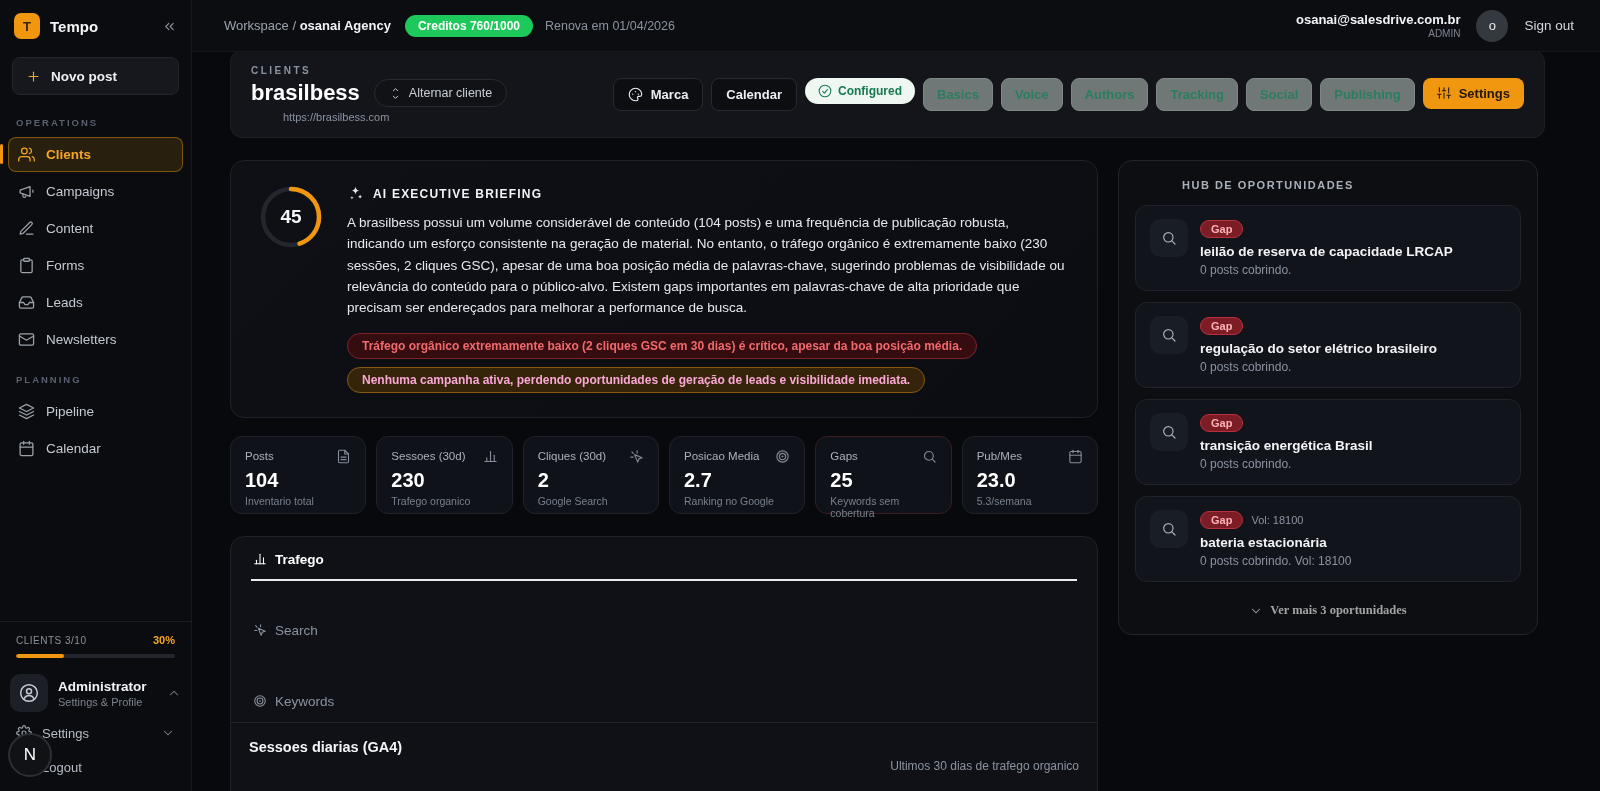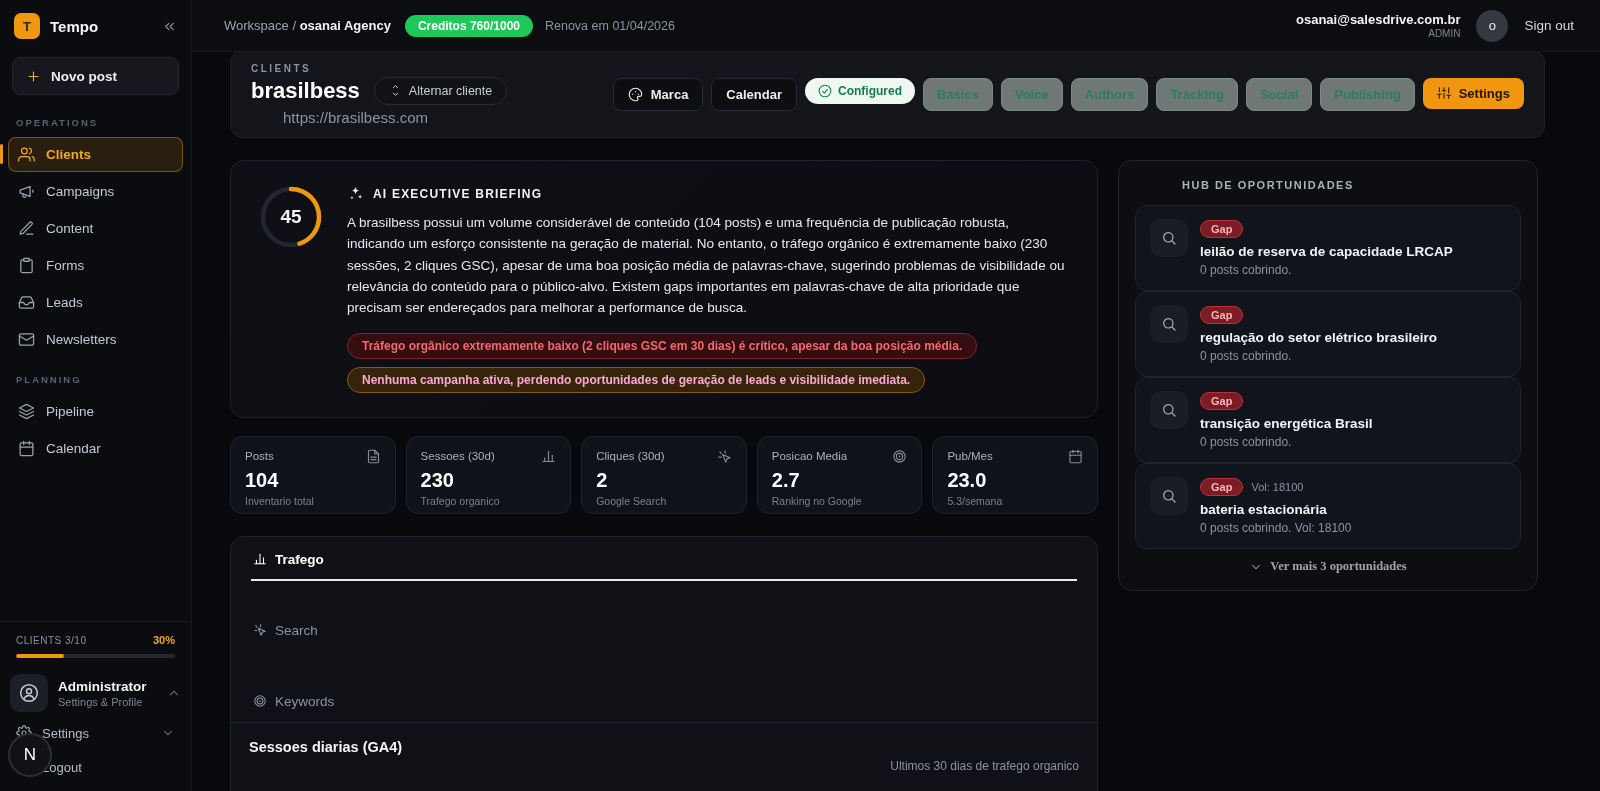--- a/index.html
+++ b/index.html
@@ -67,21 +67,21 @@
 
   
   .main { position:absolute; left:192px; top:44px; width:1408px; height:747px; padding:6px 55px 0 38px; }
   .client-band { height:88px; background:#13151b; border:1px solid #1d2026; border-radius:12px;
     display:flex; align-items:center; padding:0 20px; }
   .cb-left .sec-tag { font-size:10px; font-weight:bold; letter-spacing:2.5px; color:#8b93a0; }
   .cb-title-row { display:flex; align-items:center; gap:14px; margin-top:3px; }
   .client-name { font-size:22px; font-weight:bold; color:#ffffff; }
   .switch-btn { display:flex; align-items:center; gap:7px; background:#101216; border:1px solid #262a32;
     border-radius:999px; padding:6px 14px; font-size:12.5px; color:#c9ced6; cursor:pointer; }
-  .client-url { font-size:15px; color:#8b93a0; margin-top:4px; cursor:pointer;padding-left:32px; }
+  .client-url { font-size:11px; color:#8b93a0; margin-top:4px; cursor:pointer;padding-left:32px; }
   .cb-actions { margin-left:auto; display:flex; align-items:flex-start; gap:8px; }
   .hbtn { display:flex; align-items:center; gap:8px; background:#0c0e12; border:1px solid #262a32;
     border-radius:8px; padding:8px 14px; font-size:13px; font-weight:600; color:#eceef2; cursor:pointer; }
   .pill-ok { display:flex; align-items:center; gap:6px; background:#eef7f1; color:#157a52; border-radius:999px;
     padding:6px 13px; font-size:12px; font-weight:bold; cursor:pointer; }
   .tagbtn { background:#6f7876; border:1px solid #7d8785; border-radius:8px; padding:8px 13px;
     font-size:13px; font-weight:bold; color:#2c7d5f; cursor:pointer; }
   .settings-btn { display:flex; align-items:center; gap:8px; background:#f0960f; border-radius:8px;
     padding:8px 14px; font-size:13px; font-weight:bold; color:#231603; cursor:pointer; }
 
@@ -122,21 +122,21 @@
   .tab.active { color:#ffffff; font-weight:bold; border-bottom-color:#e8eaee; }
   .chart-body { padding:16px 18px 0; }
   .chart-title { font-size:14.5px; font-weight:bold; color:#f4f5f7; }
   .chart-sub { font-size:12px; color:#8b93a0; margin-top:4px;text-align:right; }
   .chart-svg { margin-top:6px; width:832px; height:190px; }
 
   
   .hub { border:1px solid #20242b; border-radius:14px; background:#0c0e12; padding:16px 16px 12px; }
   .hub-title { font-size:11px; font-weight:bold; letter-spacing:1.5px; color:#aab1bb; margin:2px 0 14px;padding-left:47px; }
   .opp { display:flex; gap:12px; background:#11141a; border:1px solid #1f232b; border-radius:12px;
-    padding:13px 14px; cursor:pointer; }
+    padding:13px 14px; margin-bottom:11px; cursor:pointer; }
   .opp-ic { width:38px; height:38px; flex:none; border-radius:10px; background:#191d24; color:#aab1bb;
     display:flex; align-items:center; justify-content:center; }
   .gap-badge { display:inline-block; background:#7c1d26; border:1px solid #b8303c; color:#ffb3b8;
     font-size:11px; font-weight:bold; padding:2px 10px; border-radius:999px; }
   .opp-meta { font-size:11px; color:#8b93a0; margin-left:8px; }
   .opp-title { font-size:13.5px; font-weight:bold; color:#f2f3f6; margin-top:6px; }
   .opp-sub { font-size:12px; color:#8b93a0; margin-top:4px; }
   .more-link { display:flex; align-items:center; justify-content:center; gap:7px; padding:10px 0 4px;
     font-size:12.5px; font-weight:600; color:#a3a3a3; cursor:pointer;font-family:Liberation Serif, serif; }
 </style>
@@ -469,20 +469,33 @@
                 <svg class="ic" width="15" height="15" viewBox="0 0 24 24">
                   <circle cx="12" cy="12" r="9"></circle>
                   <circle cx="12" cy="12" r="5"></circle>
                   <circle cx="12" cy="12" r="1.5" fill="currentColor" stroke="none"></circle>
                 </svg>
               </span>
             </div>
           <div class="stat-value">2.7</div>
           <div class="stat-sub">Ranking no Google</div>
         </div>
+        <div class="stat hl">
+          <div class="stat-top">
+              <span class="stat-label">Gaps</span>
+            <span class="sico">
+                <svg class="ic" width="15" height="15" viewBox="0 0 24 24">
+                  <circle cx="11" cy="11" r="7"></circle>
+                  <line x1="21" y1="21" x2="16.3" y2="16.3"></line>
+                </svg>
+              </span>
+            </div>
+          <div class="stat-value">25</div>
+          <div class="stat-sub">Keywords sem cobertura</div>
+        </div>
         <div class="stat">
           <div class="stat-top">
               <span class="stat-label">Pub/Mes</span>
             <span class="sico">
                 <svg class="ic" width="15" height="15" viewBox="0 0 24 24">
                   <rect x="3" y="4" width="18" height="18" rx="2"></rect>
                   <line x1="16" y1="2" x2="16" y2="6"></line>
                   <line x1="8" y1="2" x2="8" y2="6"></line>
                   <line x1="3" y1="10" x2="21" y2="10"></line>
                 </svg>

